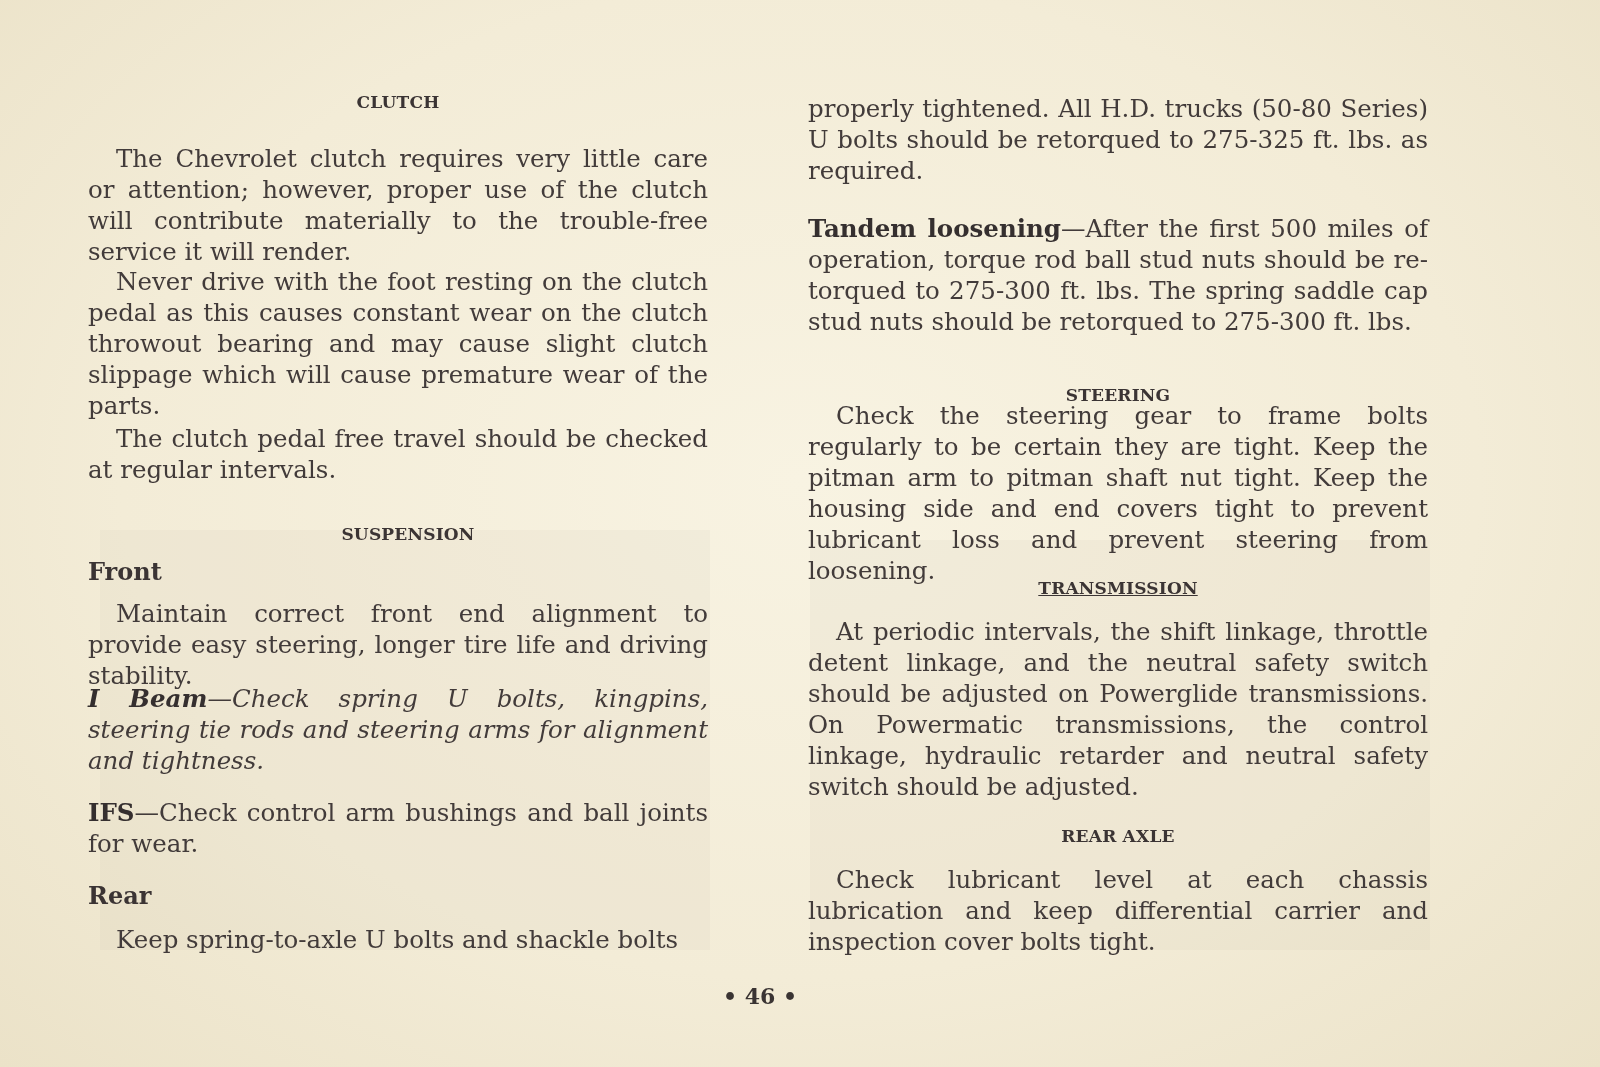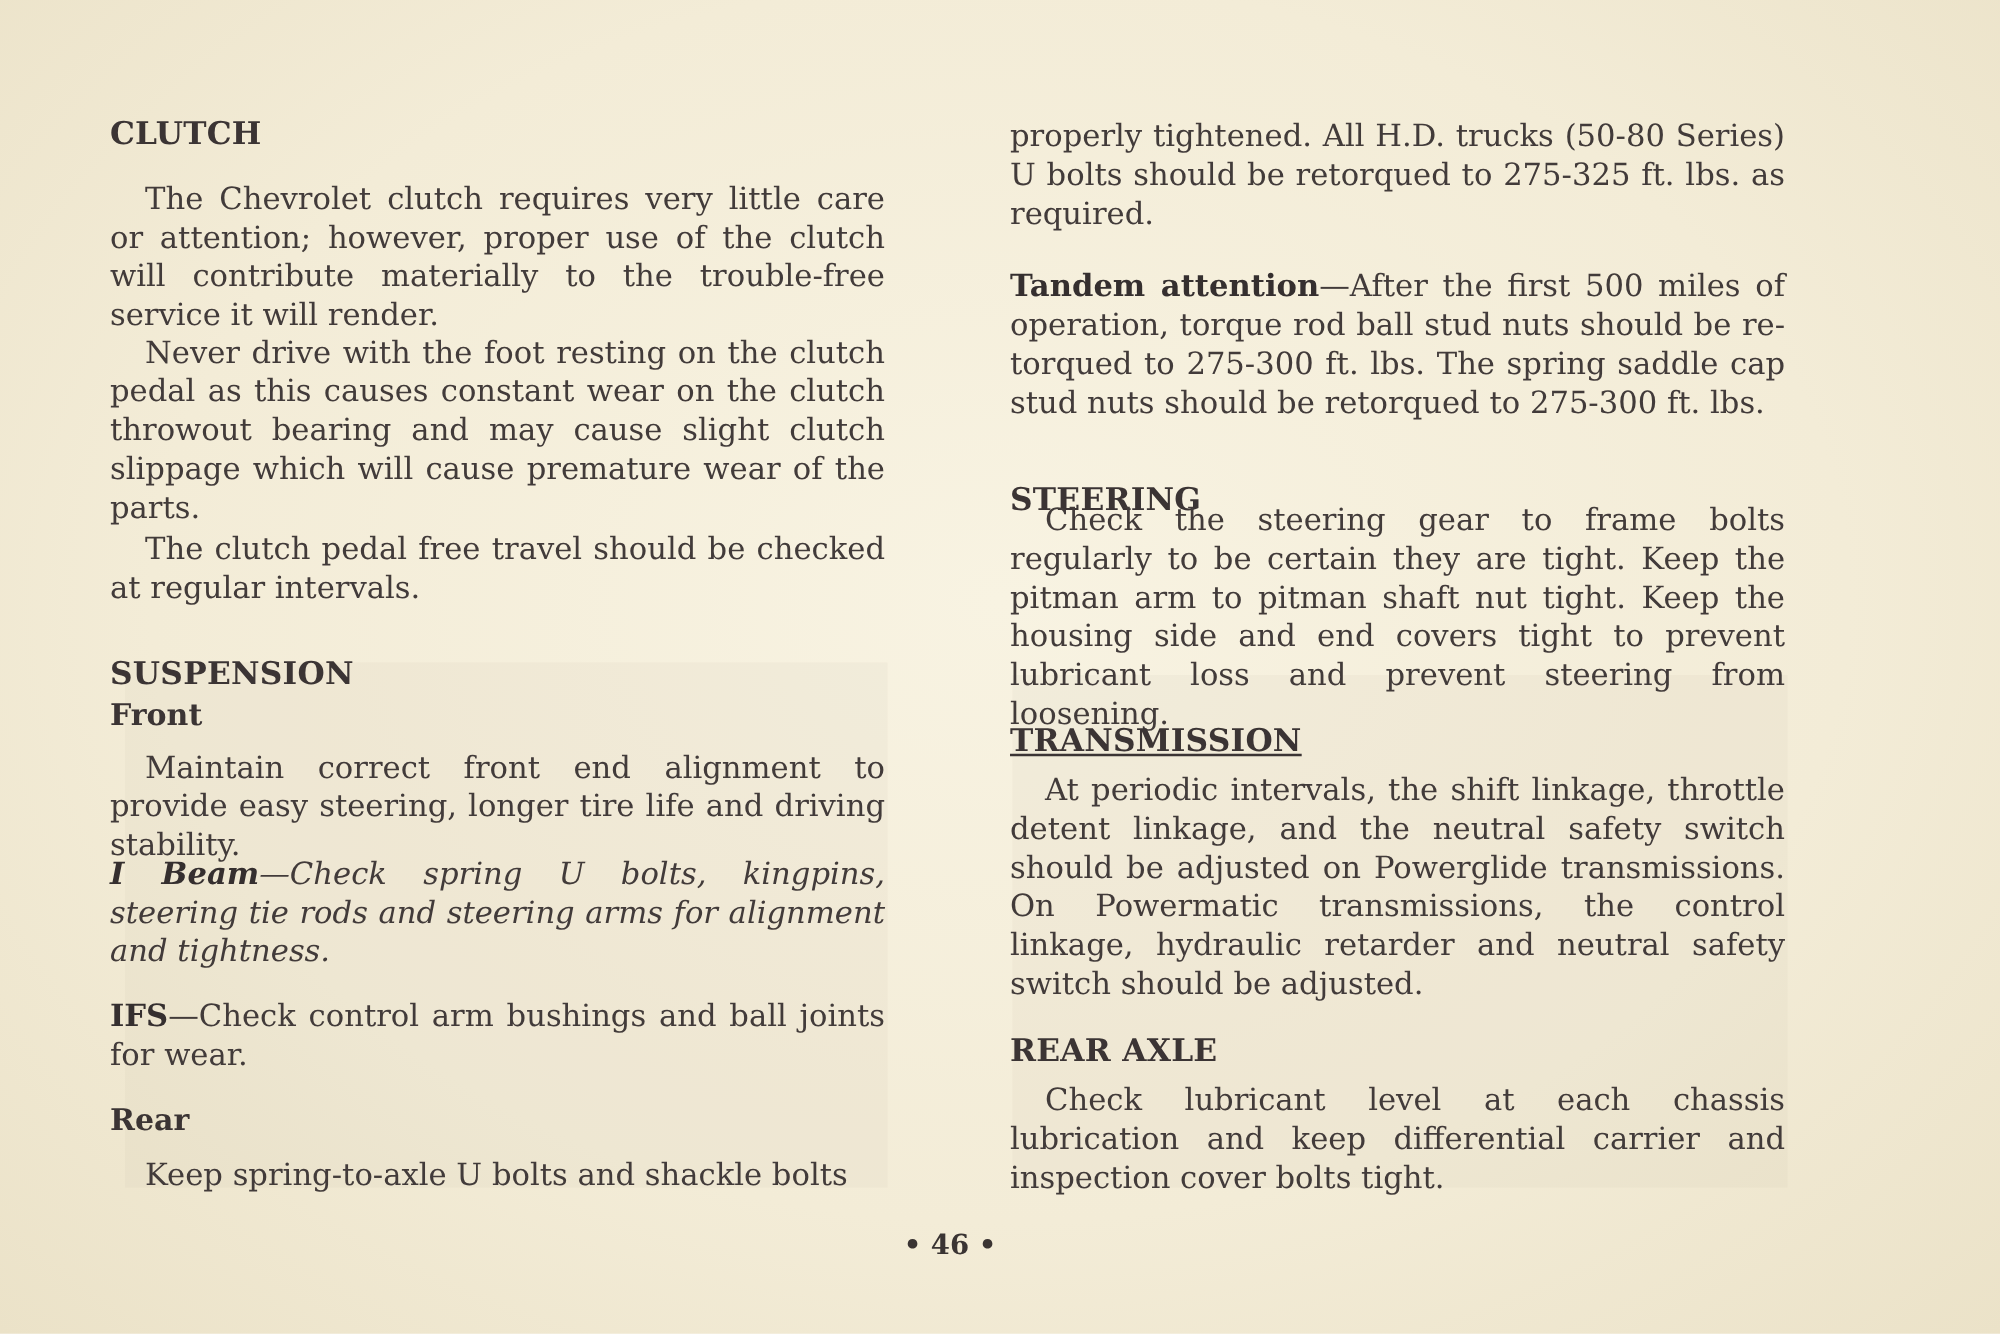--- a/index.html
+++ b/index.html
@@ -6,58 +6,58 @@
   body {
     width:1600px; height:1067px; overflow:hidden;
     background: radial-gradient(ellipse at 50% 45%, #f8f3e2 0%, #f3ecd7 60%, #ebe2c8 100%);
     font-family: "DejaVu Serif", "Liberation Serif", serif;
     color:#3a3433;
     position:relative;
   }
   .col { position:absolute; top:0; }
   .left { left:88px; width:620px; }
   .right { left:808px; width:620px; }
-  .h { position:absolute; font-weight:bold; font-size:25px; letter-spacing:0.2px; color:#3b3434; }
+  .h { position:absolute; font-weight:bold; font-size:17px; letter-spacing:0.2px; color:#3b3434; text-align:center; }
   .sub { position:absolute; font-weight:bold; font-size:24px; color:#3b3434; }
   .p { position:absolute; font-size:24.5px; line-height:31px; text-align:justify; text-align-last:left; color:#423b3a; }
   .p b { color:#352f2f; }
   .ind { text-indent:28px; }
   .pgnum { position:absolute; left:720px; top:983px; width:80px; text-align:center; font-size:22px; font-weight:bold; color:#3a3433; }
   .ghost { position:absolute; background:rgba(200,190,170,0.10); }
 </style>
 </head>
 <body>
 
 <div class="ghost" style="left:100px;top:530px;width:610px;height:420px;"></div>
 <div class="ghost" style="left:810px;top:540px;width:620px;height:410px;"></div>
 
 <div class="col left">
   <div class="h" style="left:0;width:620px;top:92px;">CLUTCH</div>
   <div class="p ind" style="left:0;width:620px;top:143px;">The Chevrolet clutch requires very little care or attention; however, proper use of the clutch will contribute materially to the trouble-free service it will render.</div>
   <div class="p ind" style="left:0;width:620px;top:266px;">Never drive with the foot resting on the clutch pedal as this causes constant wear on the clutch throwout bearing and may cause slight clutch slippage which will cause premature wear of the parts.</div>
   <div class="p ind" style="left:0;width:620px;top:423px;">The clutch pedal free travel should be checked at regular intervals.</div>
 
-  <div class="h" style="left:0;width:620px;top:524px;">SUSPENSION</div>
+  <div class="h" style="left:10px;width:620px;top:524px;">SUSPENSION</div>
   <div class="sub" style="left:0;top:557px;">Front</div>
   <div class="p ind" style="left:0;width:620px;top:598px;">Maintain correct front end alignment to provide easy steering, longer tire life and driving stability.</div>
 
   <div class="p" style="left:0;width:620px;top:683px;font-style:italic;">
     <b>I Beam</b><span>—Check spring U bolts, kingpins, steering tie rods and steering arms for alignment and tightness.</span>
   </div>
   <div class="p" style="left:0;width:620px;top:797px;">
     <b>IFS</b><span>—Check control arm bushings and ball joints for wear.</span>
   </div>
   <div class="sub" style="left:0;top:881px;text-align:center;">Rear</div>
   <div class="p ind" style="left:0;width:620px;top:924px;">Keep spring-to-axle U bolts and shackle bolts</div>
 </div>
 
 <div class="col right">
   <div class="p" style="left:0;width:620px;top:93px;">properly tightened. All H.D. trucks (50-80 Series) U bolts should be retorqued to 275-325 ft. lbs. as required.</div>
   <div class="p" style="left:0;width:620px;top:213px;">
-    <b>Tandem attention</b><span>—After the first 500 miles of operation, torque rod ball stud nuts should be re-torqued to 275-300 ft. lbs. The spring saddle cap stud nuts should be retorqued to 275-300 ft. lbs.</span>
+    <b>Tandem loosening</b><span>—After the first 500 miles of operation, torque rod ball stud nuts should be re-torqued to 275-300 ft. lbs. The spring saddle cap stud nuts should be retorqued to 275-300 ft. lbs.</span>
   </div>
 
   <div class="h" style="left:0;width:620px;top:361px;margin-top:24px;">STEERING</div>
   <div class="p ind" style="left:0;width:620px;top:400px;">Check the steering gear to frame bolts regularly to be certain they are tight. Keep the pitman arm to pitman shaft nut tight. Keep the housing side and end covers tight to prevent lubricant loss and prevent steering from loosening.</div>
 
   <div class="h" style="left:0;width:620px;top:578px;text-decoration:underline;">TRANSMISSION</div>
   <div class="p ind" style="left:0;width:620px;top:616px;">At periodic intervals, the shift linkage, throttle detent linkage, and the neutral safety switch should be adjusted on Powerglide transmissions. On Powermatic transmissions, the control linkage, hydraulic retarder and neutral safety switch should be adjusted.</div>
 
   <div class="h" style="left:0;width:620px;top:826px;">REAR AXLE</div>
   <div class="p ind" style="left:0;width:620px;top:864px;">Check lubricant level at each chassis lubrication and keep differential carrier and inspection cover bolts tight.</div>

